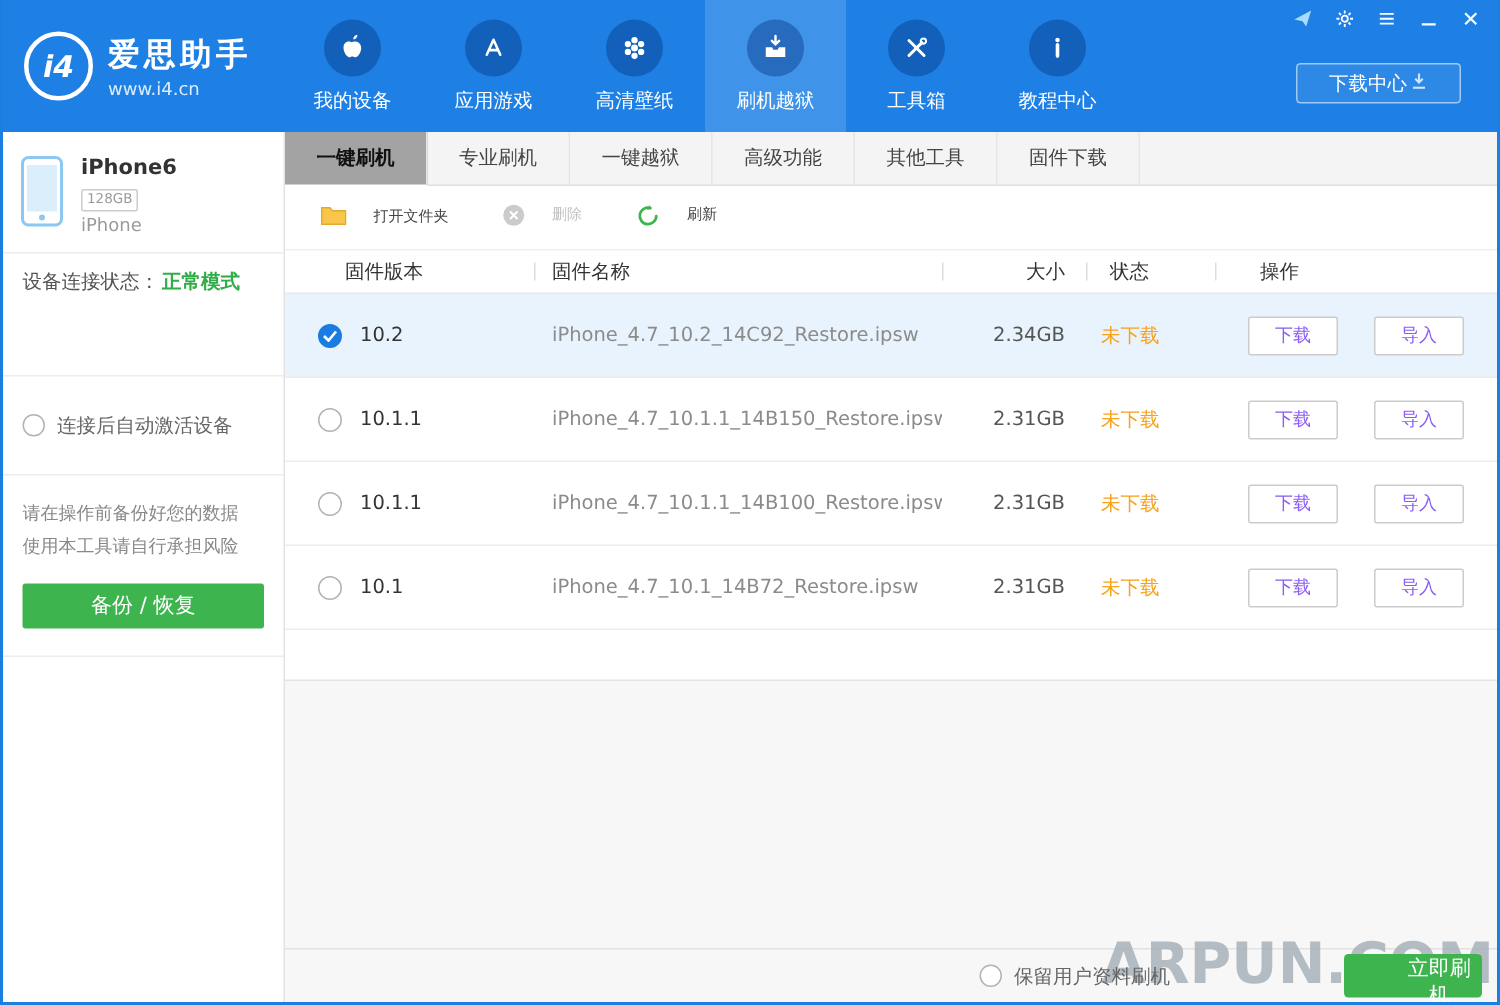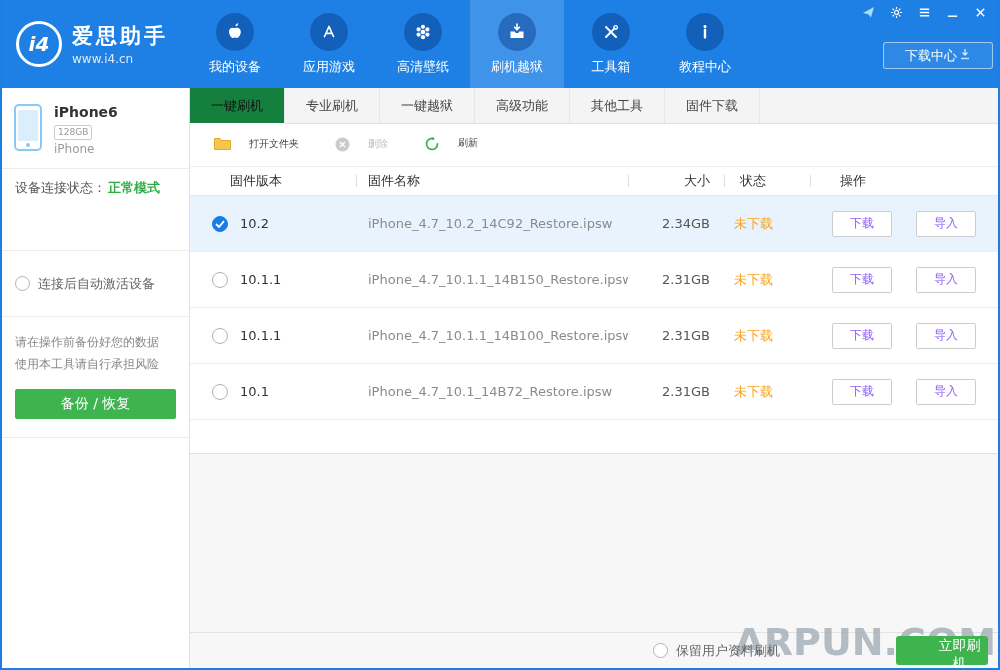--- a/index.html
+++ b/index.html
@@ -39,21 +39,21 @@
     width: 38px; height: 38px; border-radius: 50%;
     background: rgba(5,52,128,.42);
     display: flex; align-items: center; justify-content: center;
   }
   .nav-label { color: #fff; font-size: 13px; white-space: nowrap; }
 
   .win-controls { position: absolute; top: 5px; right: 10px; display: flex; gap: 13px; align-items: center; }
   .win-btn { width: 15px; height: 15px; display: flex; align-items: center; justify-content: center; cursor: pointer; }
 
   .dl-center {
-    position: absolute; top: 42px; right: 5px;
+    position: absolute; top: 42px; right: 24px;
     width: 110px; height: 27px;
     border: 1px solid rgba(255,255,255,.55); background: rgba(255,255,255,.07);
     border-radius: 3px; color: #fff; font-size: 13px;
     display: flex; align-items: center; justify-content: center; gap: 2px;
     cursor: pointer; font-family: inherit;
   }
 
   
   .app-body { flex: 1; display: flex; min-height: 0; }
 
@@ -86,21 +86,21 @@
   .radio.big { width: 16px; height: 16px; }
   .radio.checked { background: #1a7ce2; border-color: #1a7ce2; }
 
   
   .main { flex: 1; display: flex; flex-direction: column; min-width: 0; position: relative; background: #fff; }
   .tabbar { height: 36px; background: #f4f4f4; border-bottom: 1px solid #e0e0e0; display: flex; flex-shrink: 0; }
   .tab {
     width: 95px; line-height: 35px; text-align: center; font-size: 13px; color: #454545;
     border-right: 1px solid #e6e6e6; cursor: pointer;
   }
-  .tab.active { background: #15803d; color: #111; font-weight: normal; border-bottom: 1px solid #fff; margin-bottom: -1px; }
+  .tab.active { background: #a3a3a3; color: #111; font-weight: bold; border-bottom: 1px solid #fff; margin-bottom: -1px; }
 
   .toolbar { height: 42px; display: flex; align-items: center; gap: 36px; padding-left: 24px; flex-shrink: 0; background: #fff; }
   .tool { display: flex; align-items: flex-start; gap: 18px; font-size: 10px; color: #444; cursor: pointer; }
   .tool.disabled { color: #c2c2c2; }
 
   .grid-cols { display: grid; grid-template-columns: 166px 1fr 96px 86px 188px; align-items: center; }
   .thead { height: 30px; border-top: 1px solid #efefef; border-bottom: 1px solid #e8e8e8; font-size: 13px; color: #333; flex-shrink: 0; background: #fff; }
   .thead > div { position: relative; height: 100%; display: flex; align-items: center; }
   .thead > div + div::before { content: ""; position: absolute; left: 0; top: 8px; bottom: 8px; width: 1px; background: #ddd; }
   .th-version { padding-left: 40px; }

